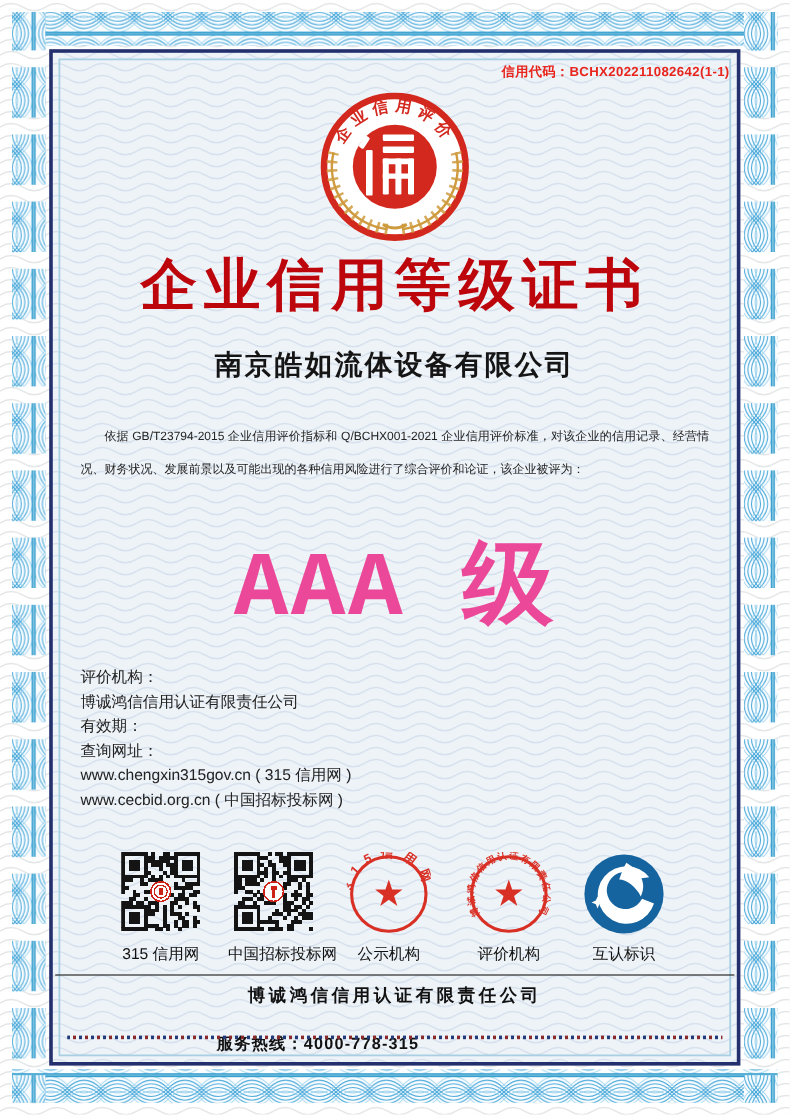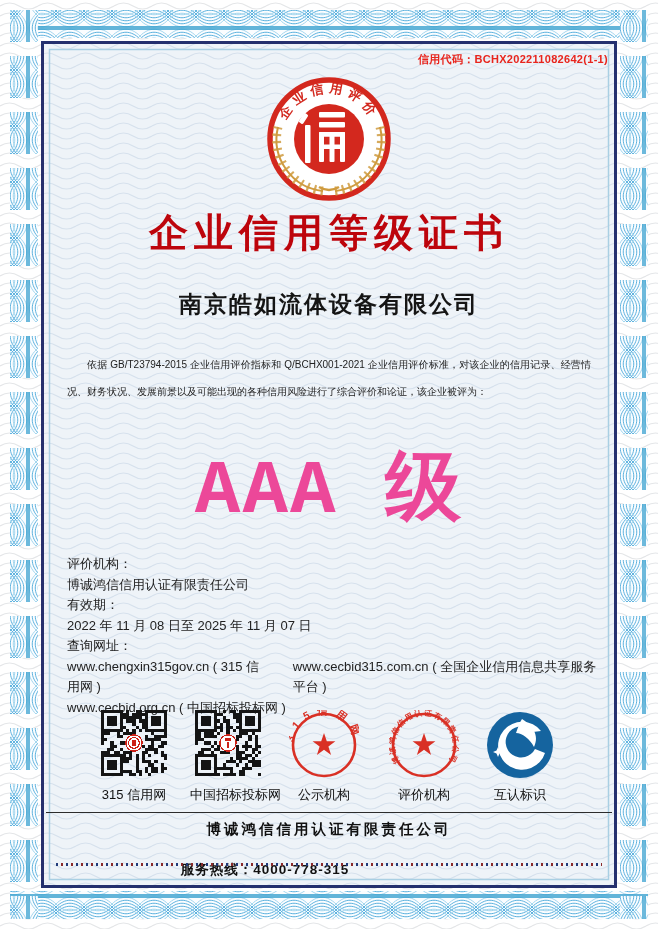--- a/index.html
+++ b/index.html
@@ -10,21 +10,21 @@
   }
   #bg{position:absolute;left:0;top:0;z-index:0;}
   .abs{position:absolute;z-index:2;}
   .serial{
     top:52px;right:50px;text-align:right;
     font-size:11px;font-weight:bold;color:#e8251d;letter-spacing:.3px;
   }
   .emblem{left:264px;top:74px;width:130px;height:130px;}
   .cert-title{
     left:0;top:206px;width:658px;text-align:center;
-    font-size:39px;font-weight:900;color:#bd050c;letter-spacing:6px;
+    font-size:47px;font-weight:900;color:#bd050c;letter-spacing:6px;
   }
   .company{
     left:0;top:289px;width:658px;text-align:center;
     font-size:23px;font-weight:bold;color:#151515;letter-spacing:2px;
   }
   .body-text{
     left:67px;top:351px;width:524px;
     font-size:10px;line-height:27px;color:#222;
     text-align:justify;text-indent:2em;
   }
@@ -167,25 +167,23 @@
 <div class="abs cert-title">企业信用等级证书</div>
 <div class="abs company">南京皓如流体设备有限公司</div>
 <div class="abs body-text">依据 GB/T23794-2015 企业信用评价指标和 Q/BCHX001-2021 企业信用评价标准，对该企业的信用记录、经营情况、财务状况、发展前景以及可能出现的各种信用风险进行了综合评价和论证，该企业被评为：</div>
 
 <div class="abs rating">AAA 级</div>
 
 <div class="abs details">
   <div>评价机构：</div>
   <div>博诚鸿信信用认证有限责任公司</div>
   <div>有效期：</div>
-  <div>2022 年 11 月 08 日至 2025 年 11 月 07 日</div>
   <div>查询网址：</div>
   <div class="url-row">
     <span>www.chengxin315gov.cn ( 315 信用网 )</span>
-    <span>www.cecbid315.com.cn ( 全国企业信用信息共享服务平台 )</span>
   </div>
   <div>www.cecbid.org.cn ( 中国招标投标网 )</div>
 </div>
 
 <div class="abs badges">
 
   <div class="badge b-qr1">
     <div class="art">
       <svg id="qr1" width="66" height="66" viewBox="0 0 21 21" shape-rendering="crispEdges">
           <rect x="8" y="0" width="1.02" height="1.02" fill="#141414"></rect>

